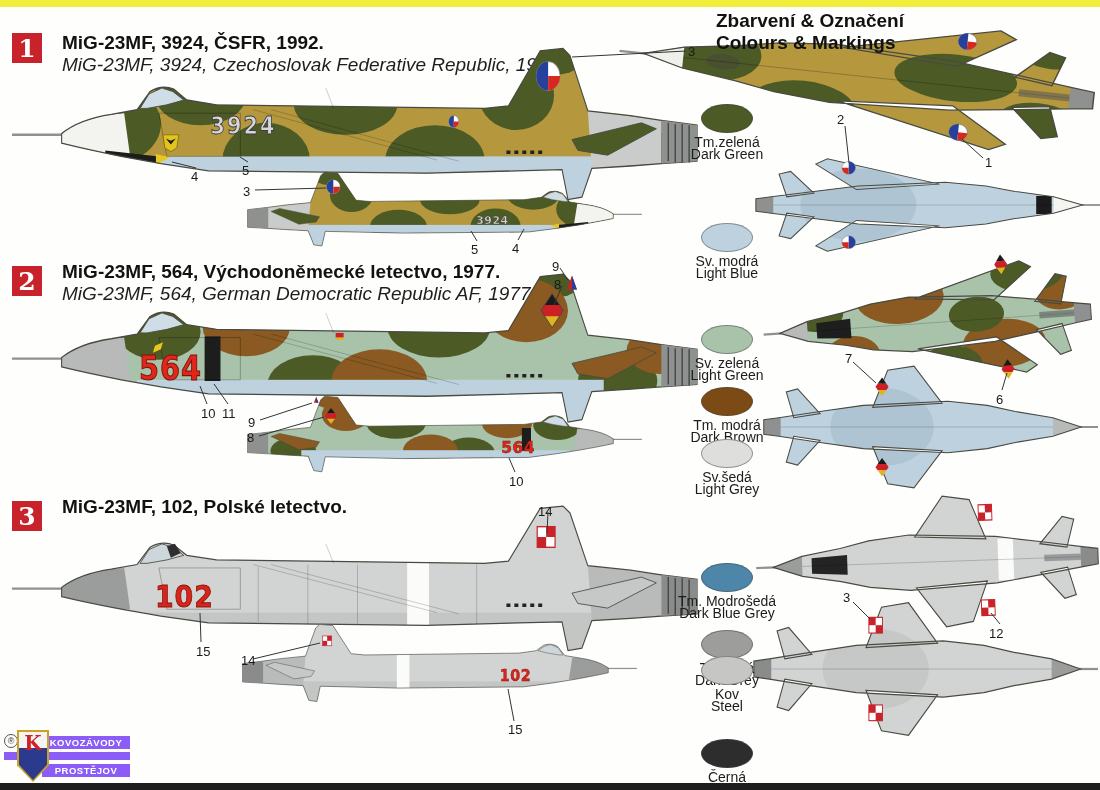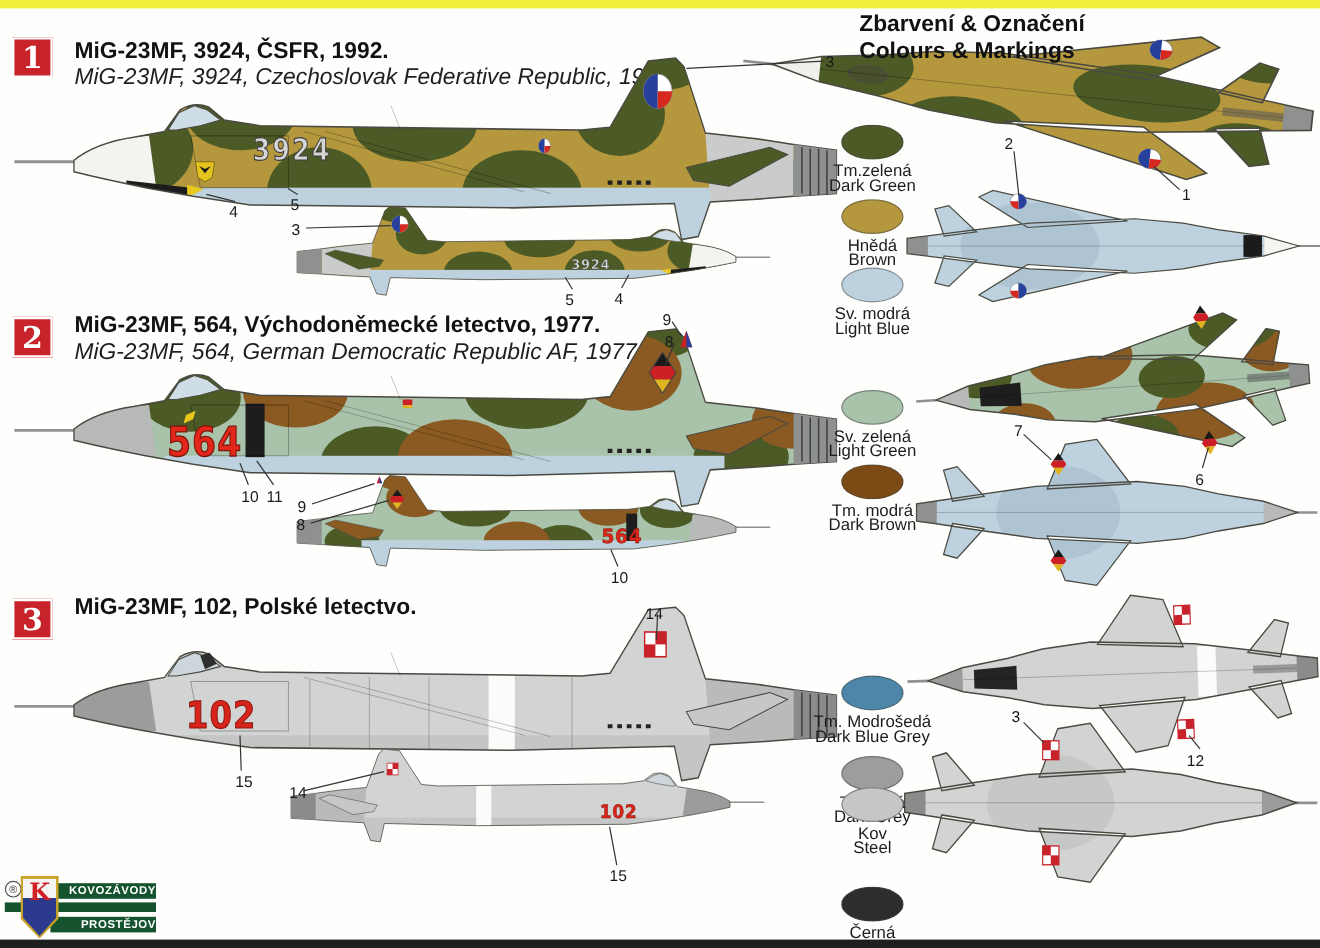--- a/index.html
+++ b/index.html
@@ -19,22 +19,22 @@
          display:flex;align-items:center;justify-content:center;
          font-family:"DejaVu Serif","Liberation Serif",serif;font-weight:bold;font-size:25px;}
   .t-cs{font-weight:bold;font-size:19px;color:#121212;white-space:nowrap;line-height:22px;}
   .t-en{font-style:italic;font-size:19px;color:#1e1e1e;white-space:nowrap;line-height:22px;}
   .leg{position:absolute;left:660px;width:134px;text-align:center;}
   .sw{width:50px;height:27px;border-radius:50%;margin:0 auto 3px auto;border:1px solid rgba(70,70,70,0.5);}
   .lab{font-size:14px;line-height:12px;color:#1c1c1c;}
   .leg-title{position:absolute;left:716px;top:10px;font-weight:bold;font-size:19px;line-height:22px;color:#111;}
   .stripe-top{position:absolute;left:0;top:0;width:1100px;height:7px;background:#f2ef3c;}
   .bar-bottom{position:absolute;left:0;top:783px;width:1100px;height:7px;background:#1e1e1e;}
-  .logo-bar{position:absolute;background:#14532d;color:#fff;font-weight:bold;font-size:9.5px;
-            letter-spacing:0.5px;text-align:right;line-height:13px;}
+  .logo-bar{position:absolute;background:#8b5cf6;color:#fff;font-weight:bold;font-size:9.5px;
+            letter-spacing:0.5px;text-align:center;line-height:13px;}
   .reg{position:absolute;font-size:9px;color:#333;border:1px solid #555;border-radius:50%;
        width:12px;height:12px;line-height:12px;text-align:center;}
 </style>
 </head>
 <body>
 
 <div class="page">
   <div class="stripe-top"></div>
 
   <div class="badge" style="left:10px;top:31px;">1</div>
@@ -485,39 +485,39 @@
   <div class="leg-title">
     <div>Zbarvení &amp; Označení</div>
     <div>Colours &amp; Markings</div>
   </div>
 
   <div class="leg" style="top:104px">
     <div class="sw" style="background-color: rgb(76, 90, 38);"></div>
     <div class="lab">Tm.zelená</div>
     <div class="lab">Dark Green</div>
   </div>
-  <div class="leg" style="top:166px">
-    <div class="sw" style="background-color: rgb(181, 152, 62);"></div>
-    <div class="lab">Hnědá</div>
-    <div class="lab">Brown</div>
-  </div>
   <div class="leg" style="top:223px">
     <div class="sw" style="background-color: rgb(189, 210, 222);"></div>
     <div class="lab">Sv. modrá</div>
     <div class="lab">Light Blue</div>
   </div>
   <div class="leg" style="top:325px">
     <div class="sw" style="background-color: rgb(169, 195, 171);"></div>
     <div class="lab">Sv. zelená</div>
     <div class="lab">Light Green</div>
   </div>
   <div class="leg" style="top:387px">
     <div class="sw" style="background-color: rgb(124, 74, 20);"></div>
     <div class="lab">Tm. modrá</div>
     <div class="lab">Dark Brown</div>
+  </div>
+  <div class="leg" style="top:439px">
+    <div class="sw" style="background-color: rgb(222, 222, 220);"></div>
+    <div class="lab">Sv.šedá</div>
+    <div class="lab">Light Grey</div>
   </div>
   <div class="leg" style="top:563px">
     <div class="sw" style="background-color: rgb(77, 134, 168);"></div>
     <div class="lab">Tm. Modrošedá</div>
     <div class="lab">Dark Blue Grey</div>
   </div>
   <div class="leg" style="top:630px">
     <div class="sw" style="background-color: rgb(157, 157, 155);"></div>
     <div class="lab">Tm.šedá</div>
     <div class="lab">Dark Grey</div>

